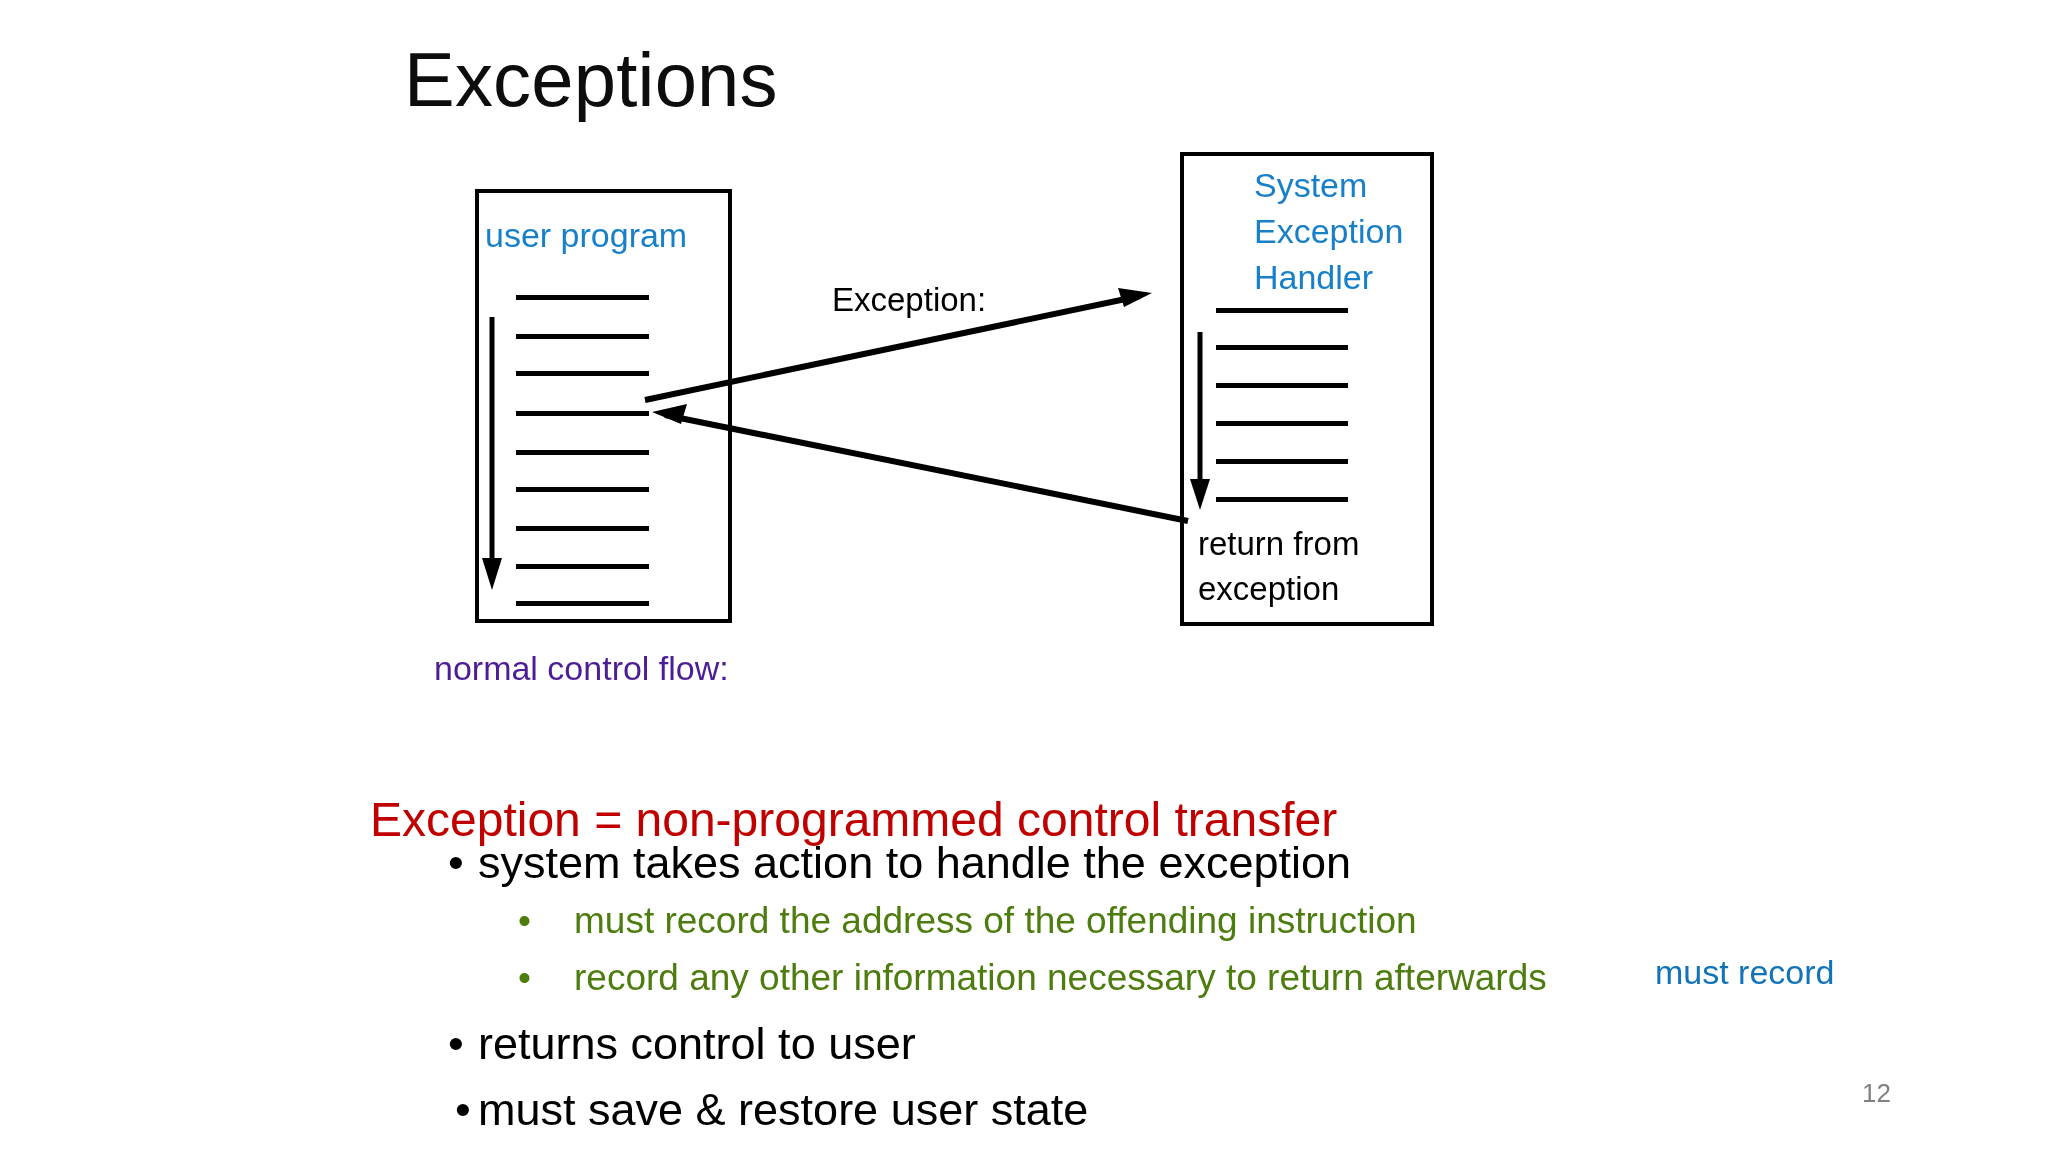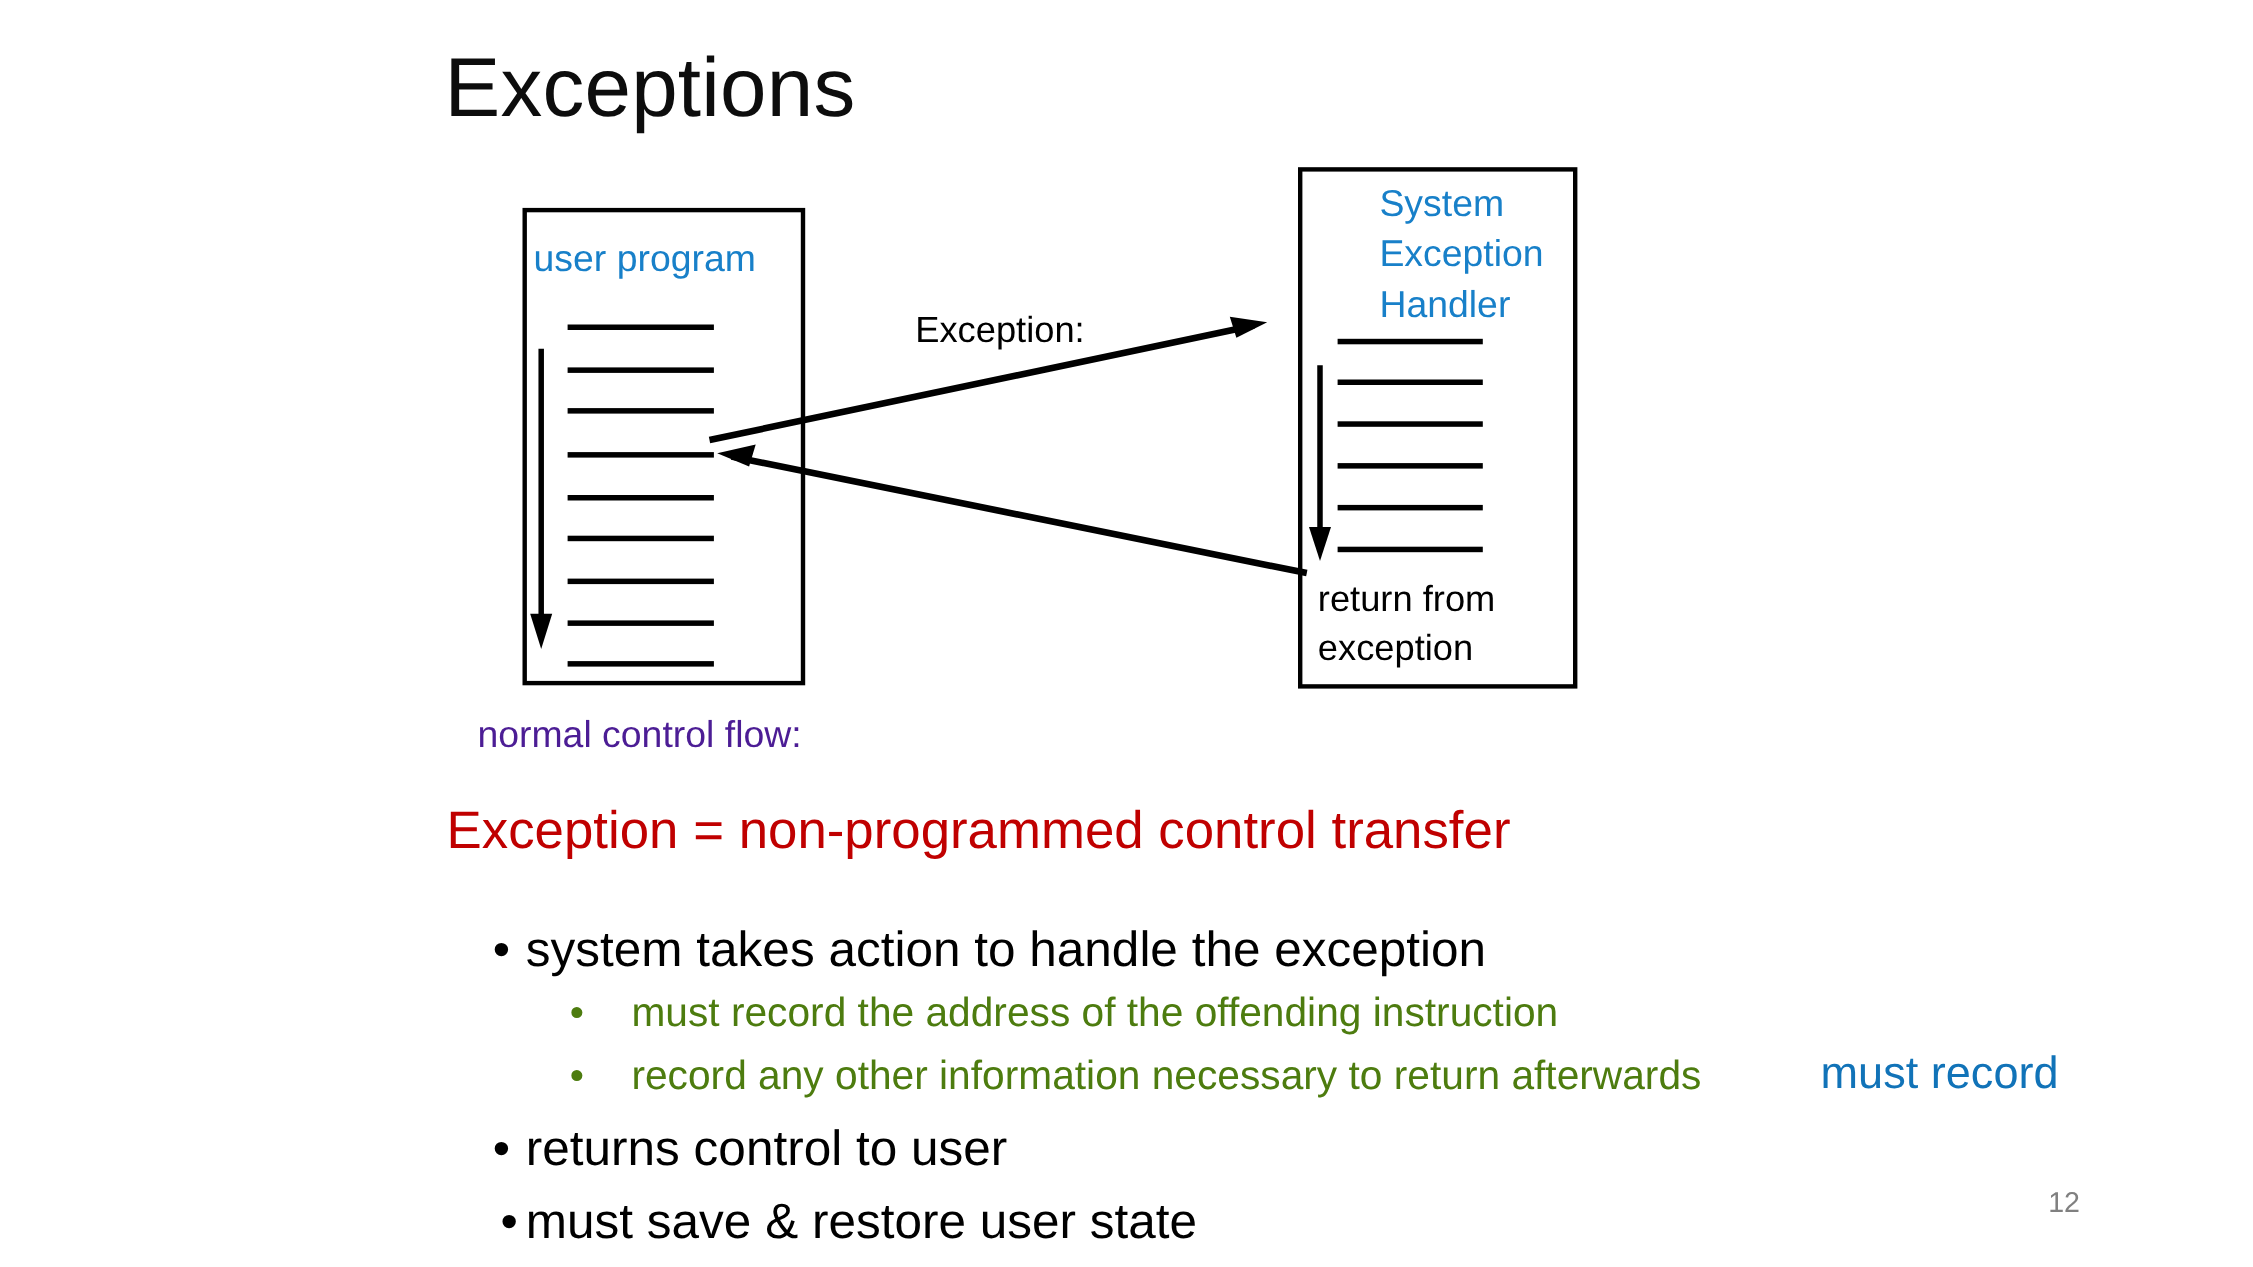--- a/index.html
+++ b/index.html
@@ -116,27 +116,26 @@
     color: #4c1d95;
     font-stretch: condensed;
     white-space: nowrap;
   }
   #normal-flow .indent { padding-left: 10px; display: block; }
 
   
   #red-heading {
     position: absolute;
     left: 370px;
-    top: 732px;
+    top: 796px;
     font-size: 48px;
     line-height: 1.0;
     color: #c00000;
     font-stretch: condensed;
     white-space: nowrap;
-    margin-left: 36px;
   }
 
   .bullet-l1 {
     position: absolute;
     left: 448px;
     font-size: 45px;
     line-height: 1.0;
     color: #000000;
     font-stretch: condensed;
     white-space: nowrap;
@@ -157,21 +156,21 @@
   }
   .bullet-l2 .dot {
     display: inline-block;
     width: 56px;
   }
 
   #side-note {
     position: absolute;
     left: 1655px;
     top: 955px;
-    font-size: 41px;
+    font-size: 34px;
     line-height: 1.0;
     color: #1173b8;
     white-space: nowrap;
   }
 
   #page-number {
     position: absolute;
     left: 1862px;
     top: 1078px;
     font-size: 26px;

